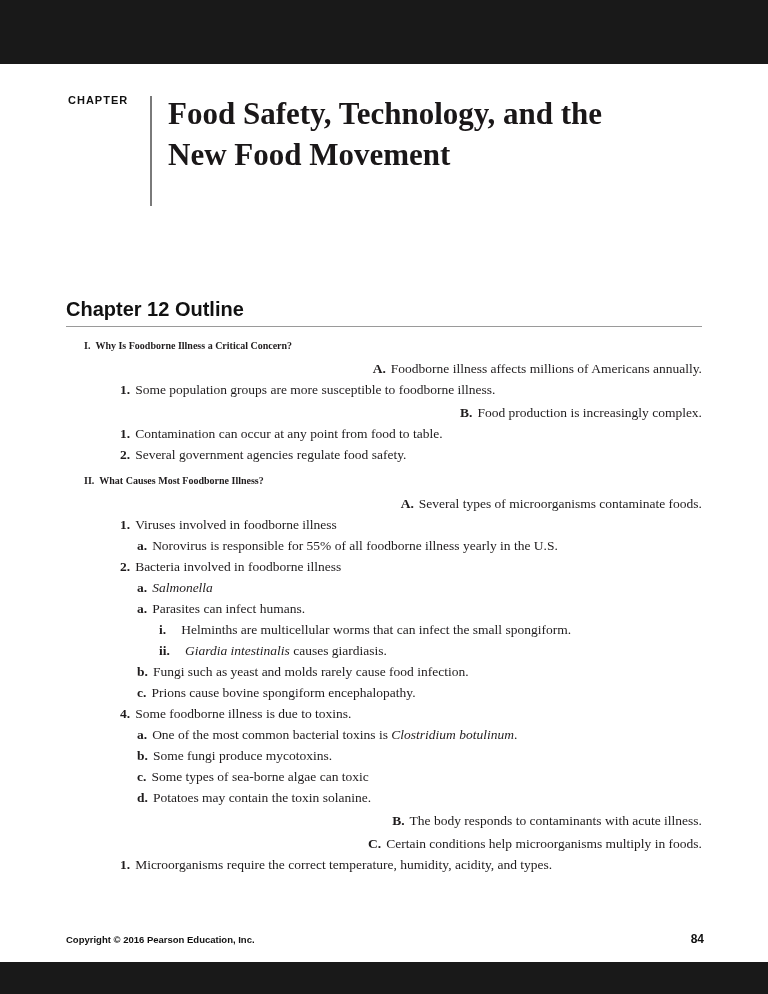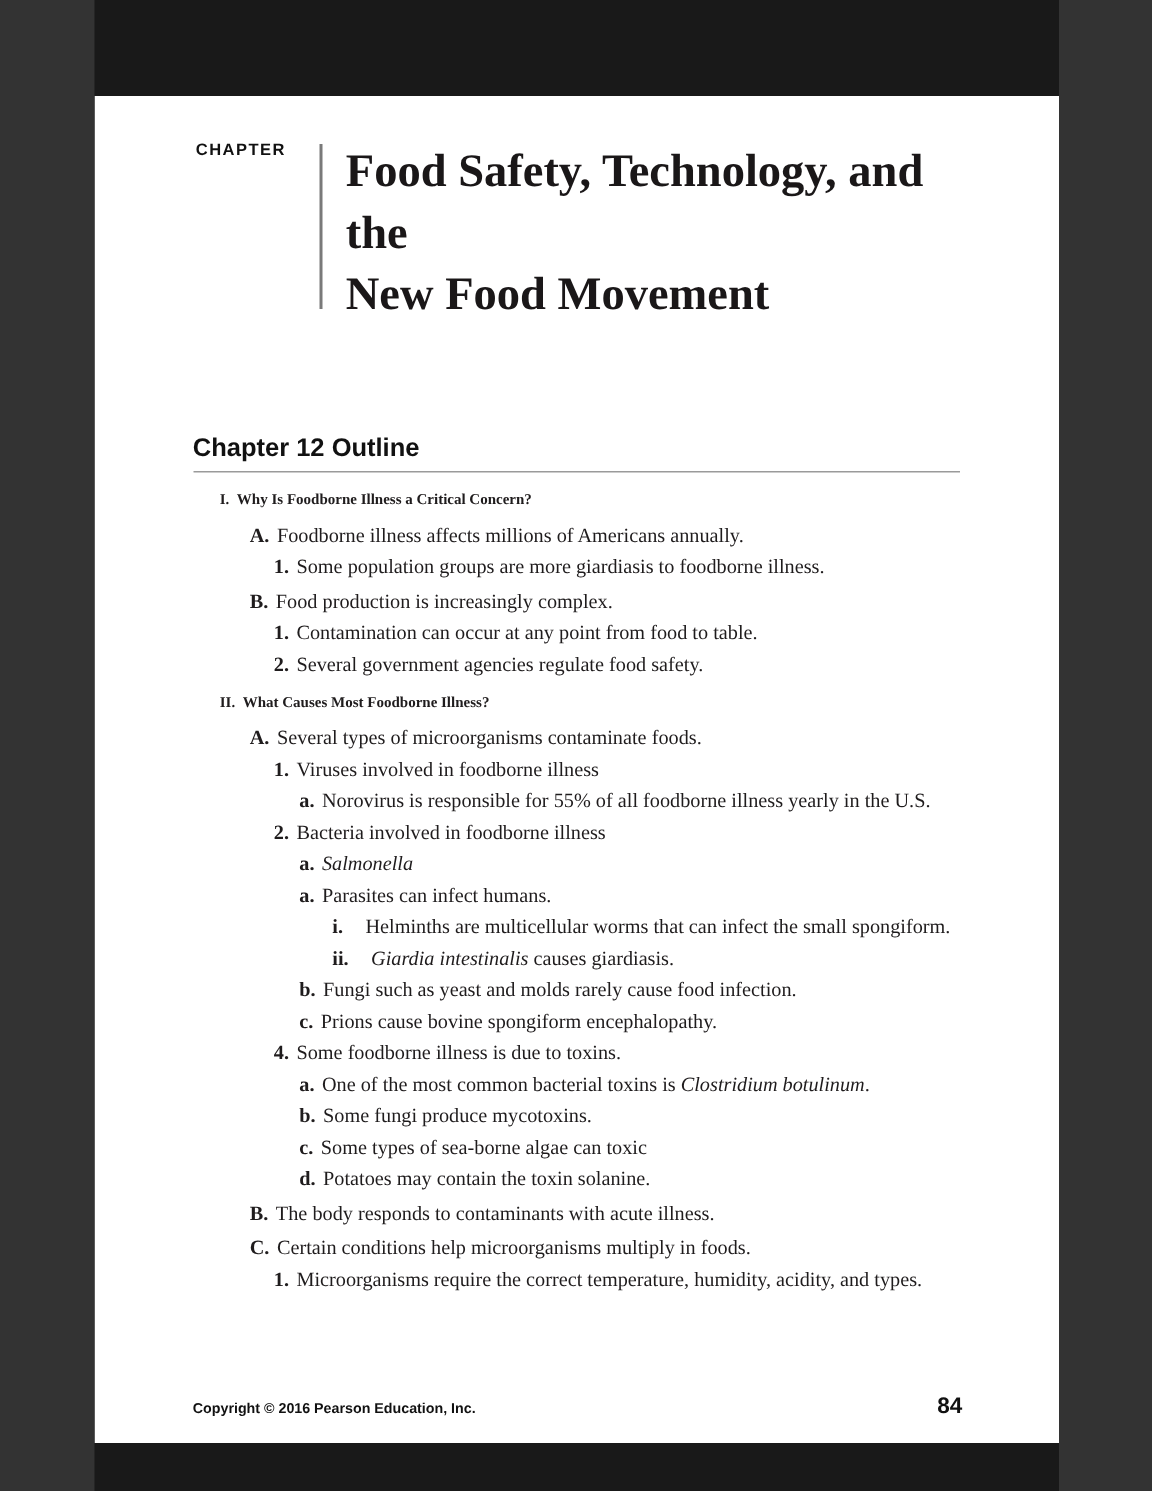--- a/index.html
+++ b/index.html
@@ -11,21 +11,21 @@
   }
   *{box-sizing:border-box;}
   html,body{margin:0;padding:0;}
   body{
     background:#333;
     font-family:"Liberation Serif", serif;
     color:var(--text);
   }
   .canvas{
     position:relative;
-    width:643px;
+    width:768px;
     height:994px;
     margin:0 auto;
     background:var(--frame_bg);
     overflow:hidden;
   }
   .page{
     position:absolute;
     left:0; right:0;
     top:64px;
     height:898px;
@@ -70,61 +70,61 @@
   .chapter-title{
     font-family:"Liberation Serif", serif;
     font-weight:bold;
     font-size:31px;
     line-height:1.32;
     color:#1a1718;
   }
 
   
   .outline-heading{
-    margin-top:72px;
+    margin-top:92px;
     font-family:"Liberation Sans", sans-serif;
     font-weight:bold;
-    font-size:17px;
+    font-size:20px;
     color:#111;
     padding-bottom:5px;
     border-bottom:1px solid var(--rule);
   }
 
   
   .outline-list{
     margin-top:10px;
     font-size:13.5px;
     line-height:14px;
     color:var(--text);
   }
   .o-item{white-space:nowrap;}
   .o-item .marker{font-weight:bold; margin-right:5px;}
   .o-item.bold{font-weight:bold;}
   .o-item.lvl0{padding-left:18px; margin-top:12px; font-size:10px;}
-  .o-item.lvl1{padding-left:38px; margin-top:9px;}
+  .o-item.lvl1{padding-left:38px; margin-top:9px;text-align:right;}
   .o-item.lvl2{padding-left:54px; margin-top:7px;}
   .o-item.lvl3{padding-left:71px; margin-top:7px;}
   .o-item.lvl4{padding-left:93px; margin-top:7px;}
   .o-item.lvl4 .marker{margin-right:15px;}
   .ital{font-style:italic;}
 
   
   .footer{
     position:absolute;
     left:66px; right:64px;
     bottom:16px;
     display:flex;
     justify-content:space-between;
     align-items:baseline;
     font-family:"Liberation Sans", sans-serif;
     font-weight:bold;
     font-size:9.5px;
     color:#111;
   }
-  .footer .page-num{font-size:15px;}
+  .footer .page-num{font-size:12px;}
 </style>
 </head>
 <body>
 
 <div class="canvas">
   <div class="page">
 
     <div class="chapter-head">
       <div class="chapter-num-block">
         <div class="chapter-label">CHAPTER</div>
@@ -134,21 +134,21 @@
         <span>Food Safety, Technology, and the</span><br>
         <span>New Food Movement</span>
       </div>
     </div>
 
     <div class="outline-heading">Chapter 12 Outline</div>
 
     <div class="outline-list">
         <div class="o-item lvl0 bold"><span class="marker">I.</span><span class="o-text"><span>Why Is Foodborne Illness a Critical Concern?</span></span></div>
         <div class="o-item lvl1"><span class="marker">A.</span><span class="o-text"><span>Foodborne illness affects millions of Americans annually.</span></span></div>
-        <div class="o-item lvl2"><span class="marker">1.</span><span class="o-text"><span>Some population groups are more giardiasis to foodborne illness.</span></span></div>
+        <div class="o-item lvl2"><span class="marker">1.</span><span class="o-text"><span>Some population groups are more susceptible to foodborne illness.</span></span></div>
         <div class="o-item lvl1"><span class="marker">B.</span><span class="o-text"><span>Food production is increasingly complex.</span></span></div>
         <div class="o-item lvl2"><span class="marker">1.</span><span class="o-text"><span>Contamination can occur at any point from food to table.</span></span></div>
         <div class="o-item lvl2"><span class="marker">2.</span><span class="o-text"><span>Several government agencies regulate food safety.</span></span></div>
         <div class="o-item lvl0 bold"><span class="marker">II.</span><span class="o-text"><span>What Causes Most Foodborne Illness?</span></span></div>
         <div class="o-item lvl1"><span class="marker">A.</span><span class="o-text"><span>Several types of microorganisms contaminate foods.</span></span></div>
         <div class="o-item lvl2"><span class="marker">1.</span><span class="o-text"><span>Viruses involved in foodborne illness</span></span></div>
         <div class="o-item lvl3"><span class="marker">a.</span><span class="o-text"><span>Norovirus is responsible for 55% of all foodborne illness yearly in the U.S.</span></span></div>
         <div class="o-item lvl2"><span class="marker">2.</span><span class="o-text"><span>Bacteria involved in foodborne illness</span></span></div>
         <div class="o-item lvl3"><span class="marker">a.</span><span class="o-text"><span class="ital">Salmonella</span></span></div>
         <div class="o-item lvl3"><span class="marker">a.</span><span class="o-text"><span>Parasites can infect humans.</span></span></div>

